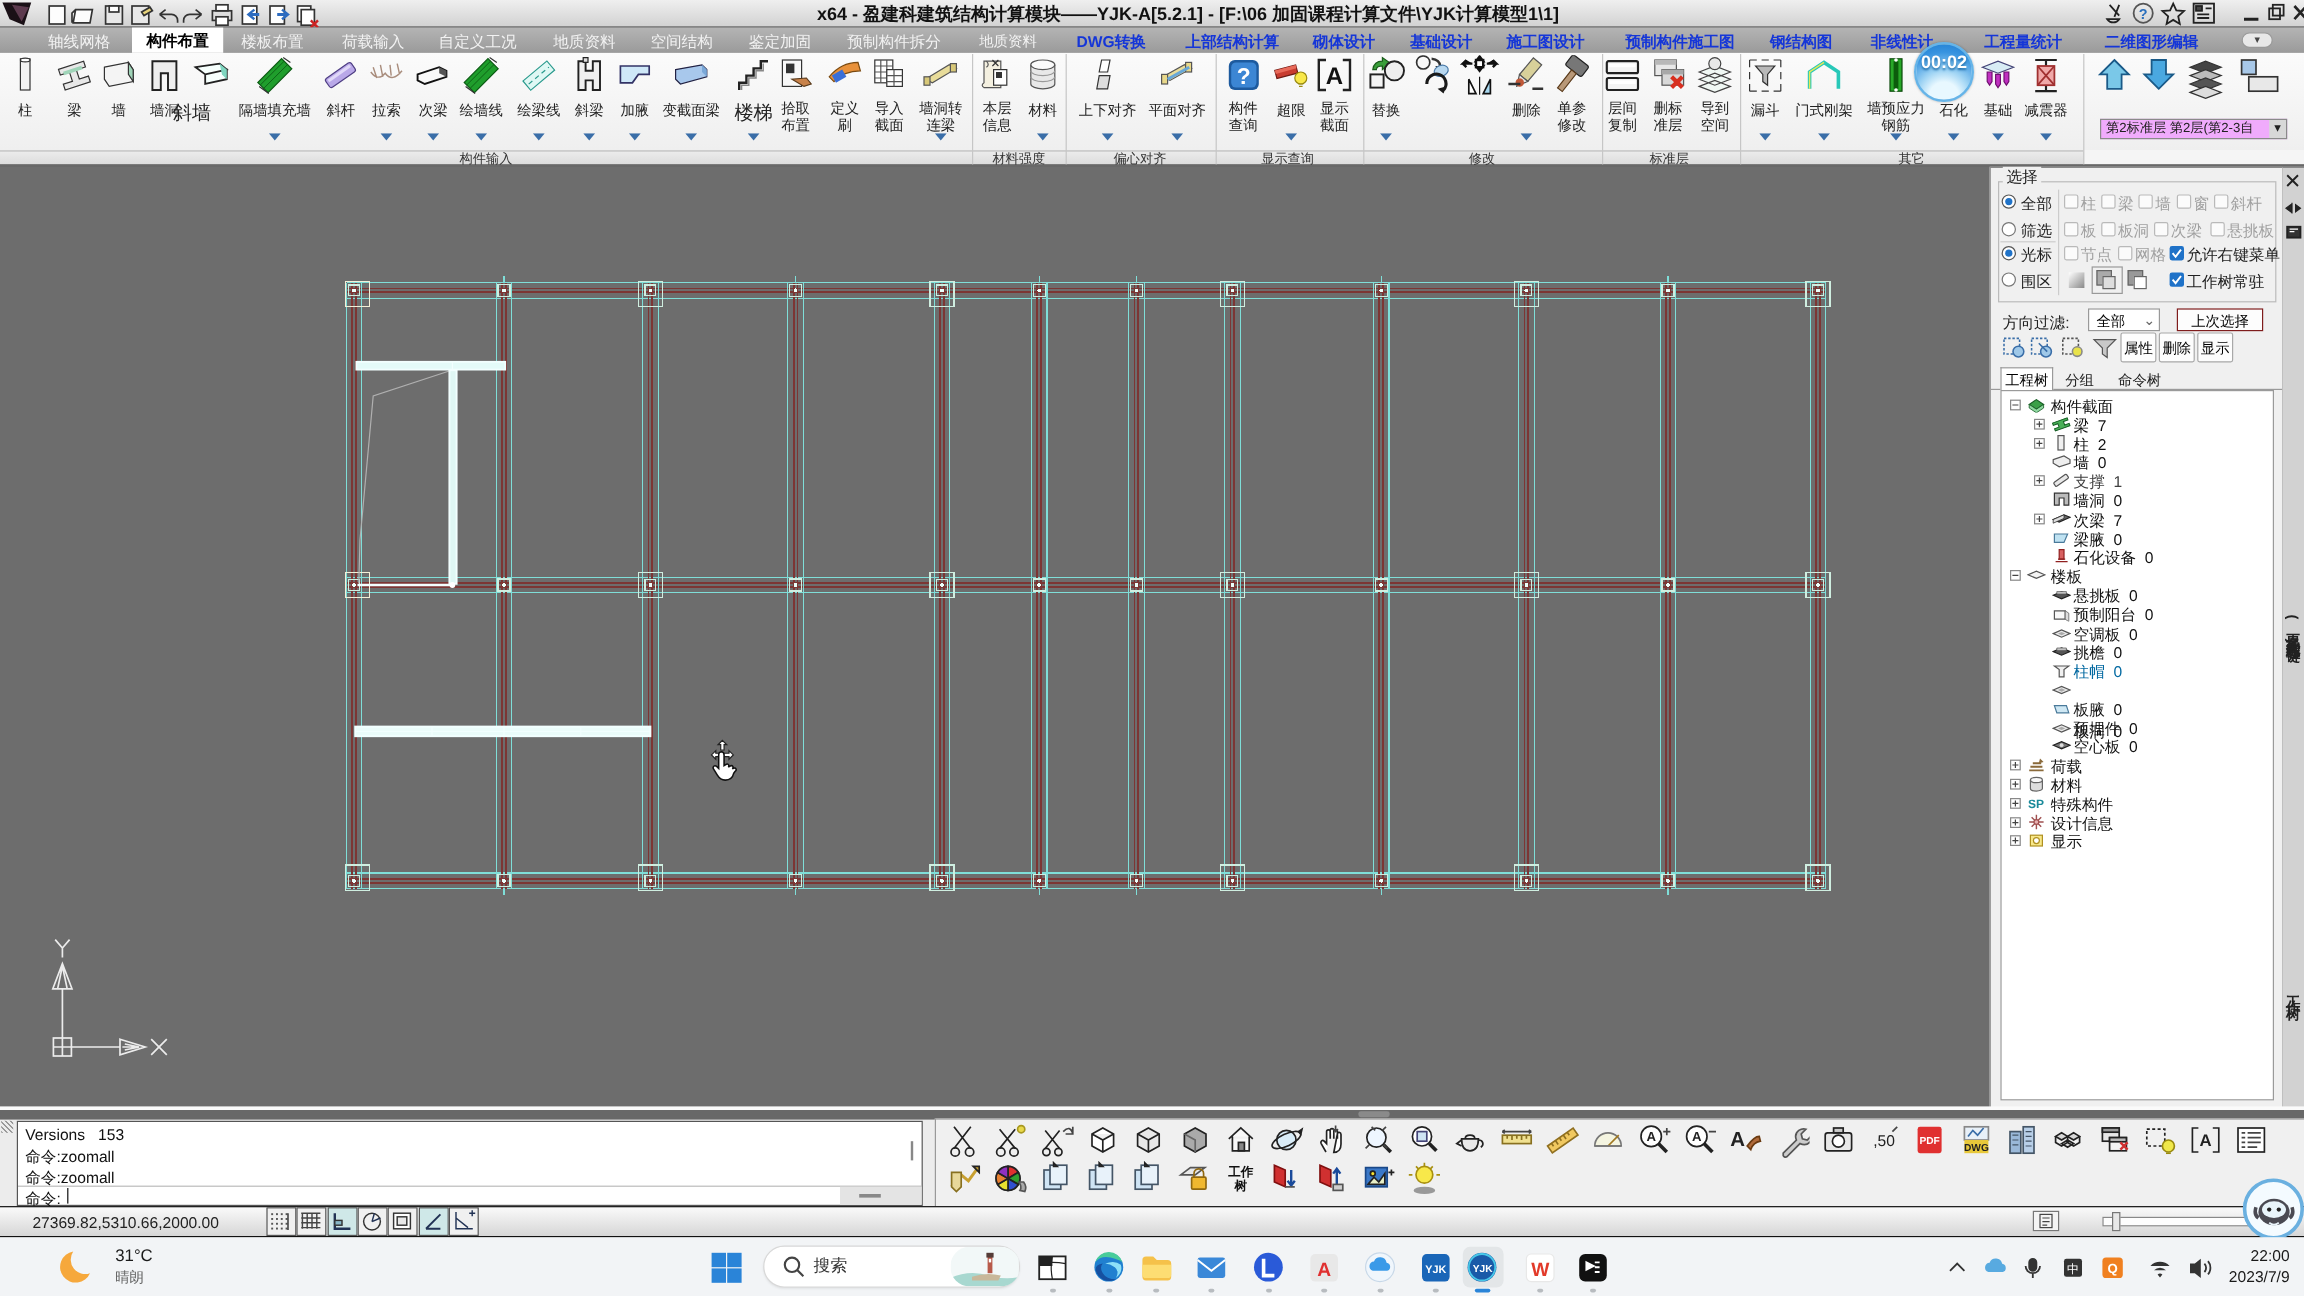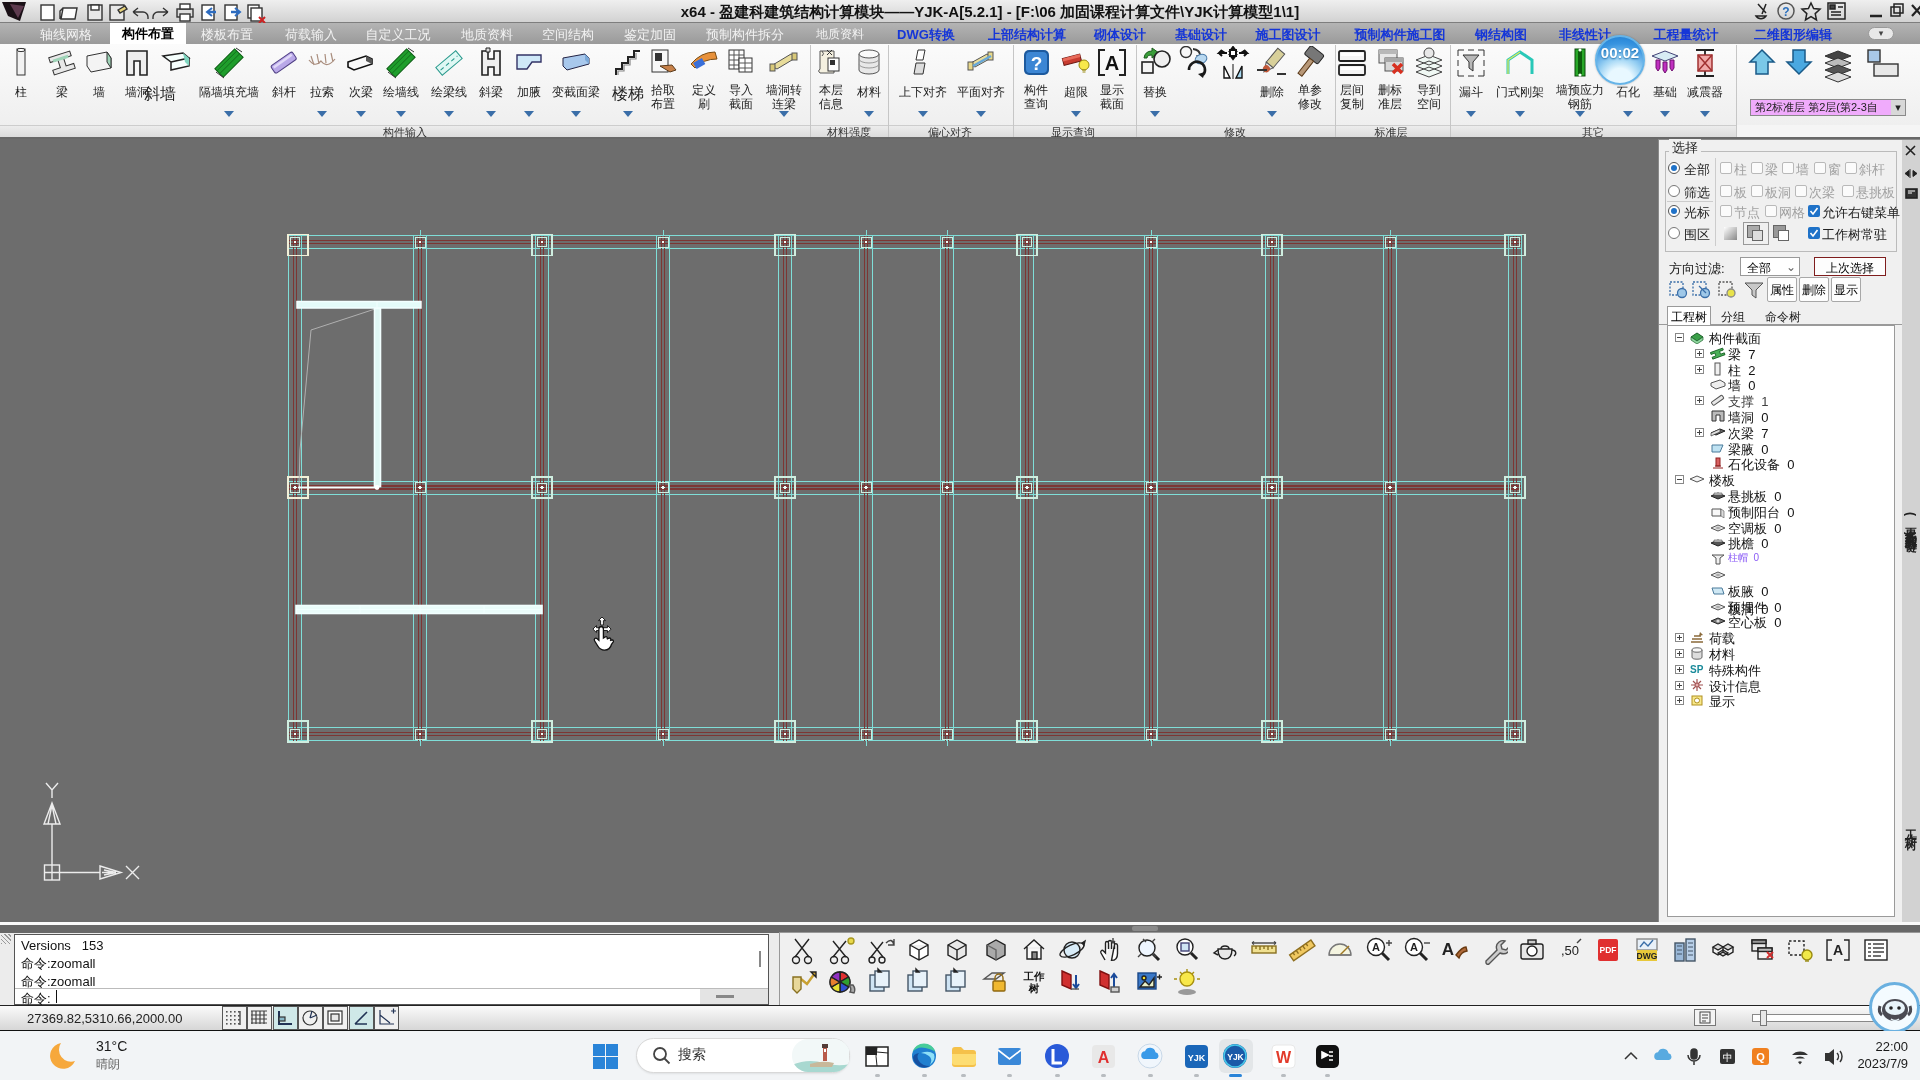--- a/index.html
+++ b/index.html
@@ -795,21 +795,21 @@
       </svg>
       <div class="abs tt" style="left:69px;top:379.6px;font-size:13px;color:#111;">空调板&nbsp;&nbsp;0</div>
       <svg class="abs" style="left:51px;top:395.4px" width="16" height="14">
         <path d="M1,8 L8,5 L15,8 L8,11 Z" fill="#555" stroke="#222"></path>
         <path d="M4,5 h8 v2 h-8z" fill="#ccc" stroke="#555" stroke-width=".6"></path>
       </svg>
       <div class="abs tt" style="left:69px;top:395.4px;font-size:13px;color:#111;">挑檐&nbsp;&nbsp;0</div>
       <svg class="abs" style="left:51px;top:411.20000000000005px" width="16" height="14">
         <path d="M2,4 h12 l-4,3 v6 h-4 V7 z" fill="#f0f0f0" stroke="#555"></path>
       </svg>
-      <div class="abs tt" style="left:69px;top:411.20000000000005px;font-size:10px;color:#8b5cf6;">柱帽&nbsp;&nbsp;0</div>
+      <div class="abs tt" style="left:69px;top:411.20000000000005px;font-size:13px;color:#0369a1;">柱帽&nbsp;&nbsp;0</div>
       <svg class="abs" style="left:51px;top:427.0px" width="16" height="14">
         <path d="M1,8 L8,5 L15,8 L8,11 Z" fill="#e8e8e8" stroke="#555"></path>
         <path d="M5,8 l3,-1.4 3,1.4 -3,1.4z" fill="#aaa"></path>
       </svg>
       <div class="abs tt" style="left:69px;top:427.0px;font-size:13px;color:#111;margin-top:34px;">板洞&nbsp;&nbsp;0</div>
       <svg class="abs" style="left:51px;top:442.8px" width="16" height="14">
         <path d="M2,5 h10 l2,6 H4z" fill="#cfe8f4" stroke="#4a7a9a"></path>
       </svg>
       <div class="abs tt" style="left:69px;top:442.8px;font-size:13px;color:#111;">板腋&nbsp;&nbsp;0</div>
       <svg class="abs" style="left:51px;top:458.6px" width="16" height="14">

